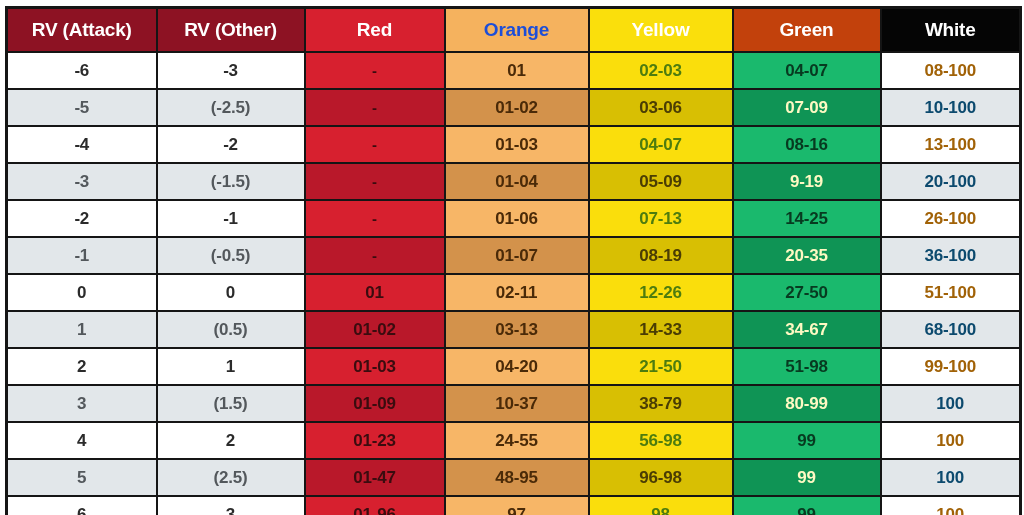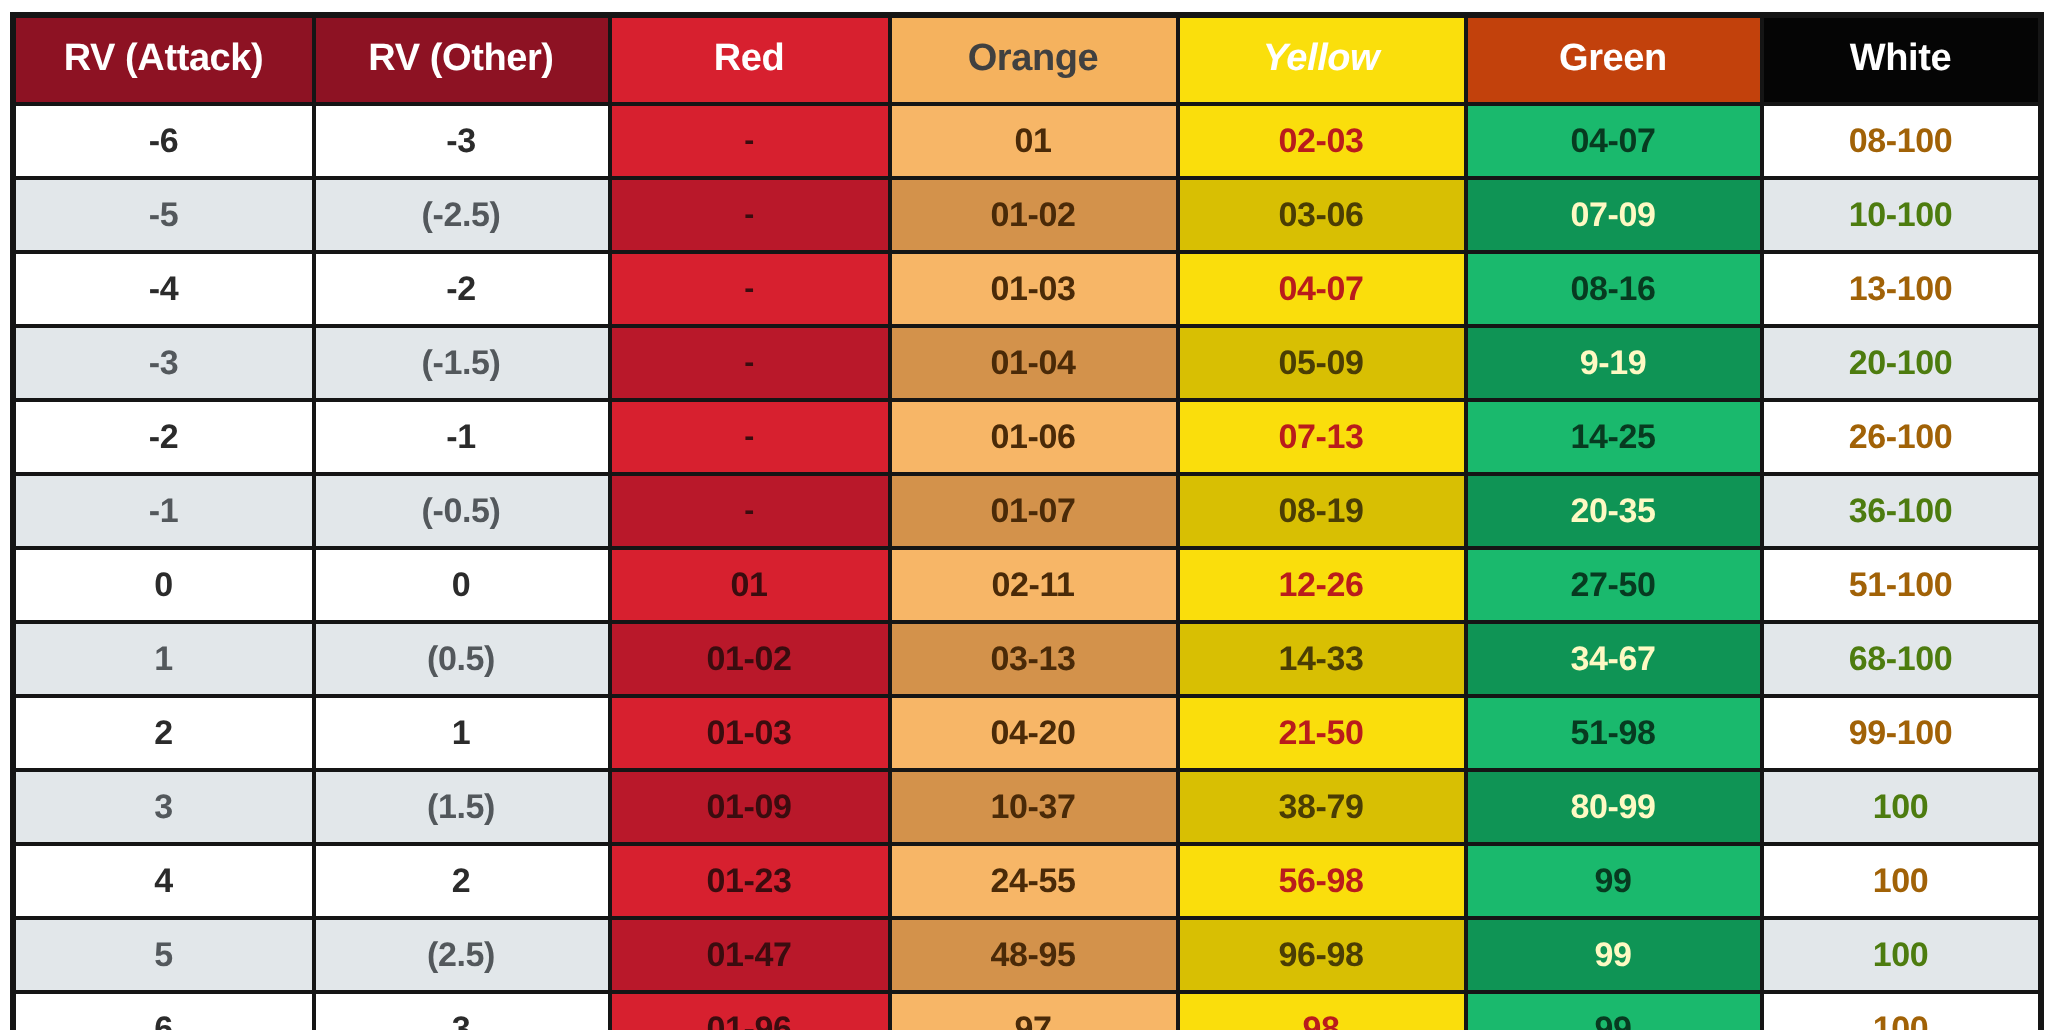--- a/index.html
+++ b/index.html
@@ -54,46 +54,46 @@
 
   
   thead th {
     height: 42px;
     font-size: 19px;
     border-top: none;
     border-bottom: 3px solid #151515;
   }
   th.h-rv       { background: #8d1223; color: #ffffff; }
   th.h-red      { background: #d7202f; color: #ffffff; }
-  th.h-orange   { background: #f5b25e; color: #404040; }
-  th.h-yellow   { background: #fadf0c; color: #ffffff; font-style: italic; }
+  th.h-orange   { background: #f5b25e; color: #1d4ed8; }
+  th.h-yellow   { background: #fadf0c; color: #ffffff; }
   th.h-green    { background: #c2410c; color: #ffffff; }
   th.h-white    { background: #050505; color: #ffffff; }
 
   
   tbody td {
     height: 35px;
     font-size: 17px;
   }
 
   
   td.rv-odd   { background: #ffffff; color: #2b2b2b; }
   td.rv-even  { background: #e2e7ea; color: #53585c; }
 
   
   td.red-odd    { background: #d7202f; color: #3a0c0f; }
   td.red-even   { background: #b9182a; color: #3a0c0f; }
   td.org-odd    { background: #f7b667; color: #4a2a08; }
   td.org-even   { background: #d3924b; color: #4a2a08; }
-  td.yel-odd    { background: #fade0c; color: #b91c1c; }
+  td.yel-odd    { background: #fade0c; color: #4d7c0f; }
   td.yel-even   { background: #d8bf03; color: #4a3d04; }
   td.grn-odd    { background: #1ab96d; color: #073a20; }
   td.grn-even   { background: #0f9455; color: #fef9c3; }
   td.wht-odd    { background: #ffffff; color: #a16207; }
-  td.wht-even   { background: #e2e7ea; color: #4d7c0f; }
+  td.wht-even   { background: #e2e7ea; color: #0c4a6e; }
 
   td.dash { font-size: 15px; }
 </style>
 </head>
 <body>
 
 <div class="table-wrap">
   <table class="rv-table">
     <colgroup>
       <col class="c-rva">

